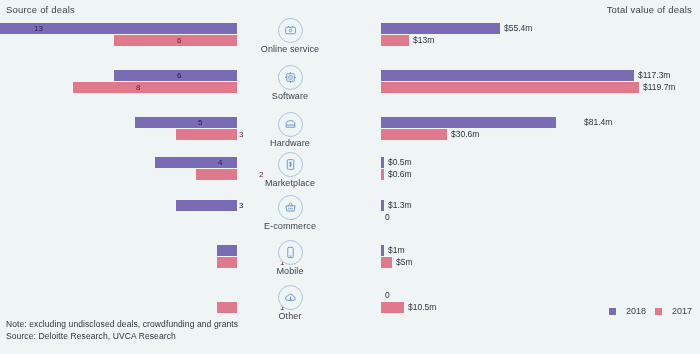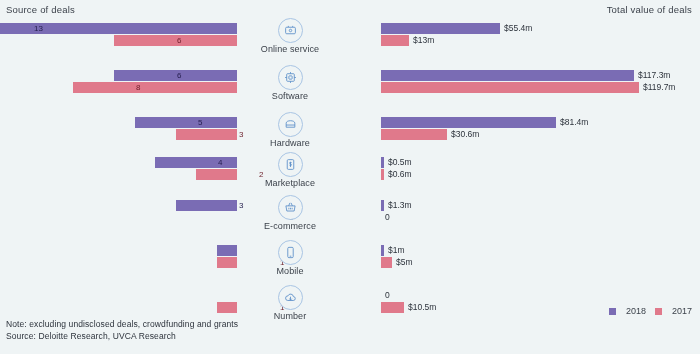--- a/index.html
+++ b/index.html
@@ -97,21 +97,21 @@
             <rect x="9" y="9" width="6" height="6" rx="1"></rect>
             <path d="M12 2v3M12 19v3M2 12h3M19 12h3"></path>
           </svg>
         </div><div class="clabel">Software</div></div>
       <div class="row" style="top: 117px;">
         <div class="lbar p" style="width: 102px;"></div>
         <div class="lval p" style="left: 198px;">5</div>
         <div class="lbar r" style="width: 61px;"></div>
         <div class="lval r" style="left: 239px;">3</div>
         <div class="rbar p" style="width: 175px;"></div>
-        <div class="rval p" style="left: 560px;">$81.4m</div>
+        <div class="rval p" style="left: 584px;">$81.4m</div>
         <div class="rbar r" style="width: 66px;"></div>
         <div class="rval r" style="left: 451px;">$30.6m</div>
       </div>
       <div class="cen" style="top: 112px;"><div class="icn">
           <svg width="13" height="13" viewBox="0 0 24 24" fill="none" stroke="#5b8fc9" stroke-width="1.6">
             <path d="M4 9.5c0-2.8 3.6-4.5 8-4.5s8 1.7 8 4.5V17H4z"></path>
             <path d="M4 13h16"></path>
           </svg>
         </div><div class="clabel">Hardware</div></div>
       <div class="row" style="top: 157px;">
@@ -167,21 +167,21 @@
         <div class="lval r" style="left: 280px;">1</div>
         <div class="rval p" style="left: 385px;">0</div>
         <div class="rbar r" style="width: 23px;"></div>
         <div class="rval r" style="left: 408px;">$10.5m</div>
       </div>
       <div class="cen" style="top: 285px;"><div class="icn">
           <svg width="13" height="13" viewBox="0 0 24 24" fill="none" stroke="#5b8fc9" stroke-width="1.6">
             <path d="M7 17.5h10a3.6 3.6 0 0 0 .3-7.2 5.2 5.2 0 0 0-10-1.3A3.8 3.8 0 0 0 7 17.5z"></path>
             <path d="M12 10.5v6M9.6 14.2 12 16.6l2.4-2.4"></path>
           </svg>
-        </div><div class="clabel">Number</div></div>
+        </div><div class="clabel">Other</div></div>
     </div>
 
   <div class="note n1">Note: excluding undisclosed deals, crowdfunding and grants</div>
   <div class="note n2">Source: Deloitte Research, UVCA Research</div>
 
   <div class="legend">
     <div class="lg">
       <span class="sw" style="background:#7a6cb4"></span>
       <span>2018</span>
     </div>

